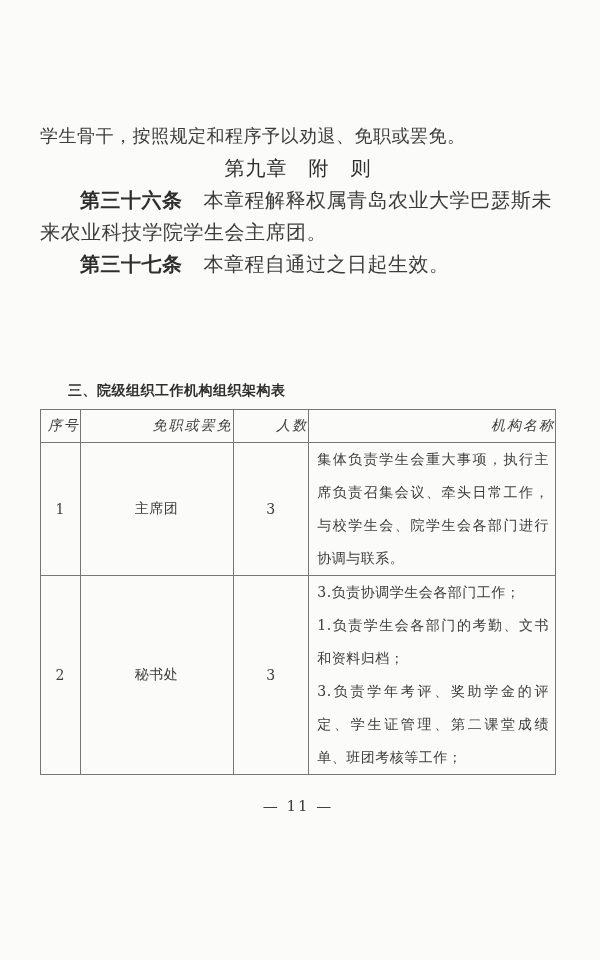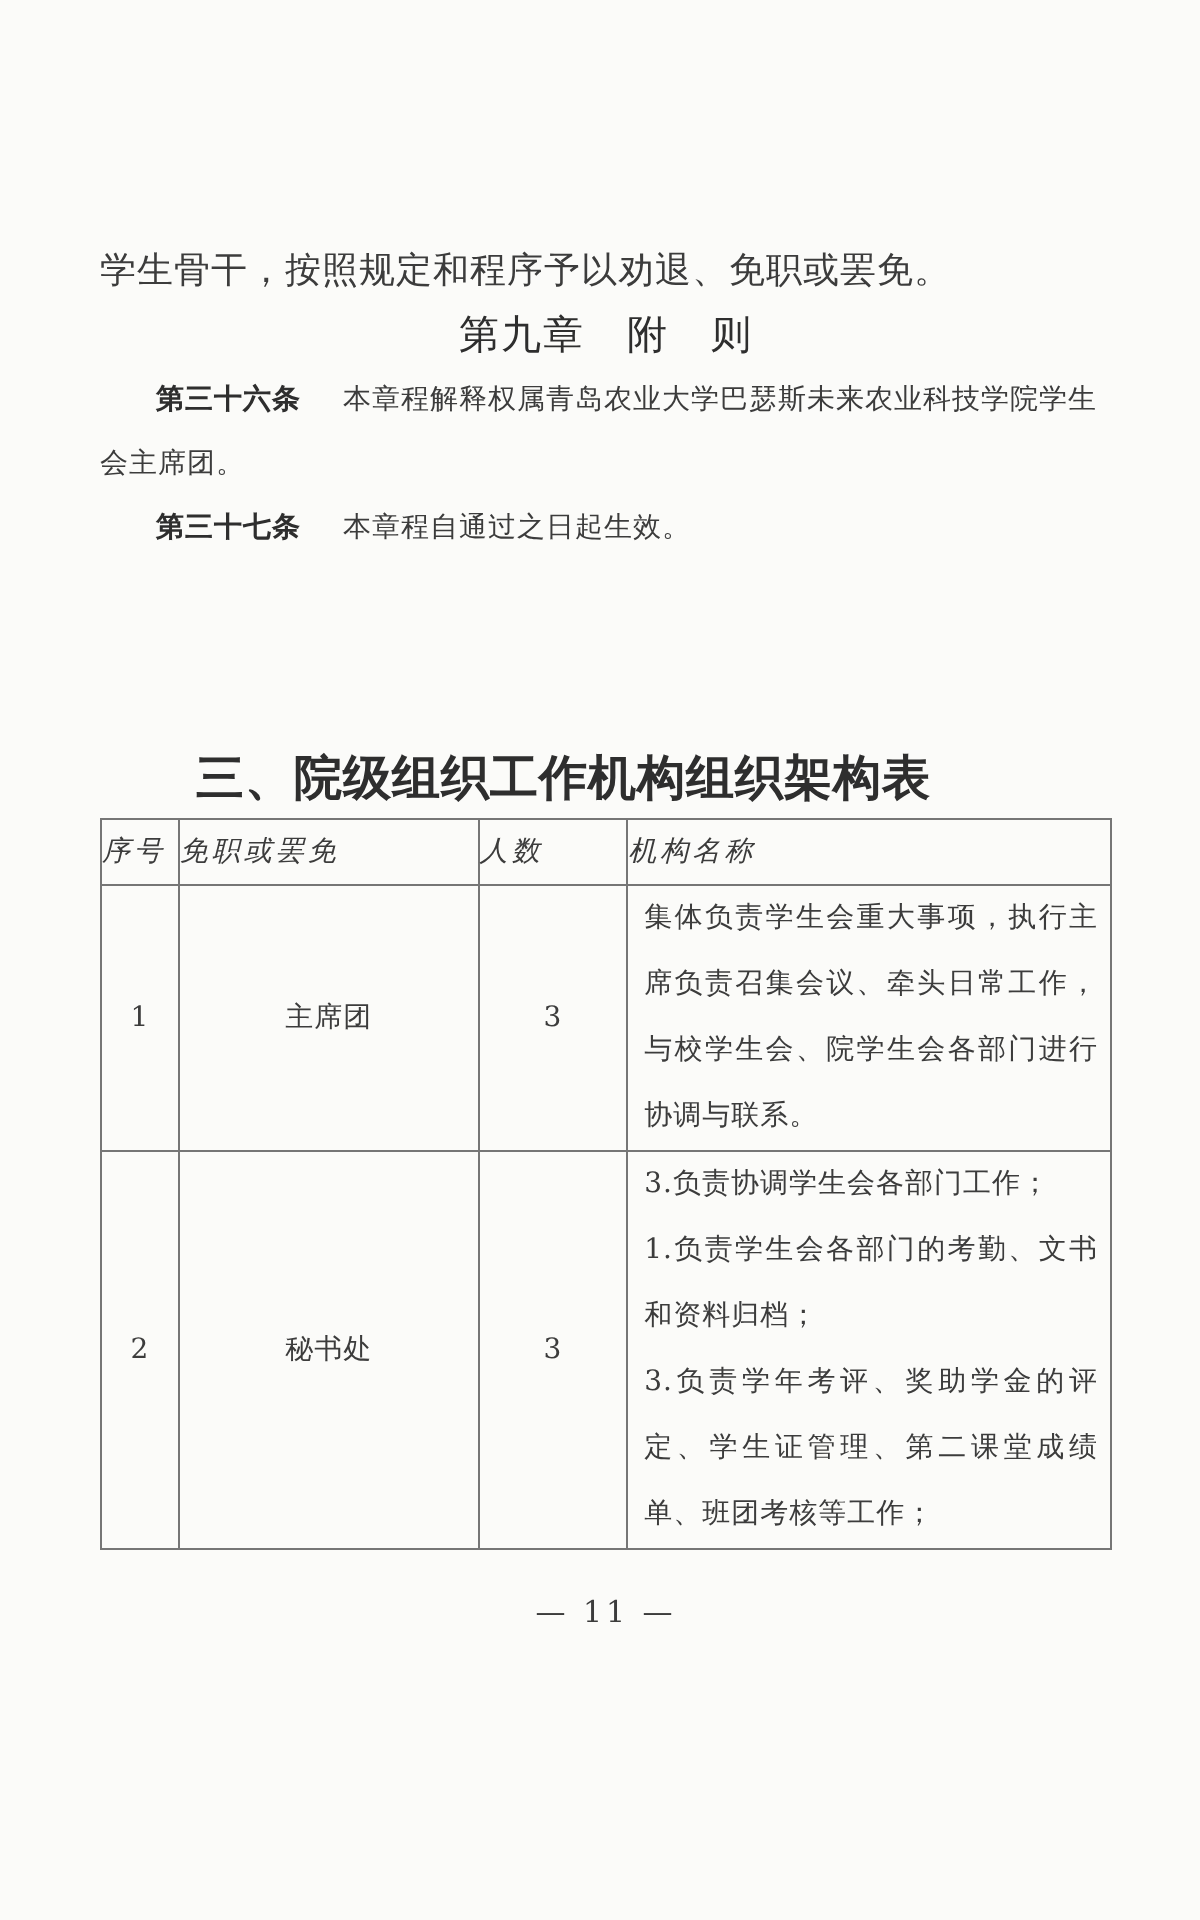--- a/index.html
+++ b/index.html
@@ -12,39 +12,39 @@
   html, body { width: 600px; height: 960px; }
   body {
     background: var(--paper);
     color: var(--ink);
     font-family: "DejaVu Serif", "Liberation Serif", serif;
     overflow: hidden;
   }
   .page {
     width: 600px;
     height: 732px;
-    padding: 120px 44px 0 50px;
+    padding: 120px 44px 0 40px;
   }
   
   .body-line {
     font-size: 18px;
     line-height: 32px;
     letter-spacing: 0.5px;
   }
   .chapter {
     font-size: 20px;
     line-height: 32px;
     font-weight: normal;
     color: var(--ink-strong);
     text-align: center;
     font-family: "Liberation Sans", "DejaVu Sans", sans-serif;
     letter-spacing: 1px;
   }
   .article {
-    font-size: 14px;
+    font-size: 20px;
     line-height: 32px;
     letter-spacing: 0.5px;
     text-indent: 2em;
   }
   .art-label {
     font-weight: bold;
     color: var(--ink-strong);
     margin-right: 21px;
   }
   
@@ -59,21 +59,21 @@
   .date-line {
     font-size: 18px;
     line-height: 32px;
     letter-spacing: 1px;
     text-align: right;
     padding-right: 52px;
   }
   
   .section-heading {
     margin-top: 98px;
-    font-size: 24px;
+    font-size: 14px;
     line-height: 24px;
     font-weight: bold;
     color: var(--ink-strong);
     font-family: "Liberation Sans", "DejaVu Sans", sans-serif;
     text-indent: 2em;
     letter-spacing: 0.5px;
   }
   
   table.org {
     margin-top: 7px;
@@ -84,21 +84,21 @@
   table.org th, table.org td {
     border: 1px solid var(--line);
     font-weight: normal;
     vertical-align: middle;
   }
   table.org th {
     height: 33px;
     font-size: 14px;
     font-style: italic;
     letter-spacing: 2px;
-    text-align: left;
+    text-align: right;
     color: var(--ink);
   }
   table.org td {
     font-size: 14px;
     text-align: center;
     letter-spacing: 0.5px;
   }
   tr.row-a { height: 98px; }
   tr.row-b { height: 199px; }
   td.duties {

